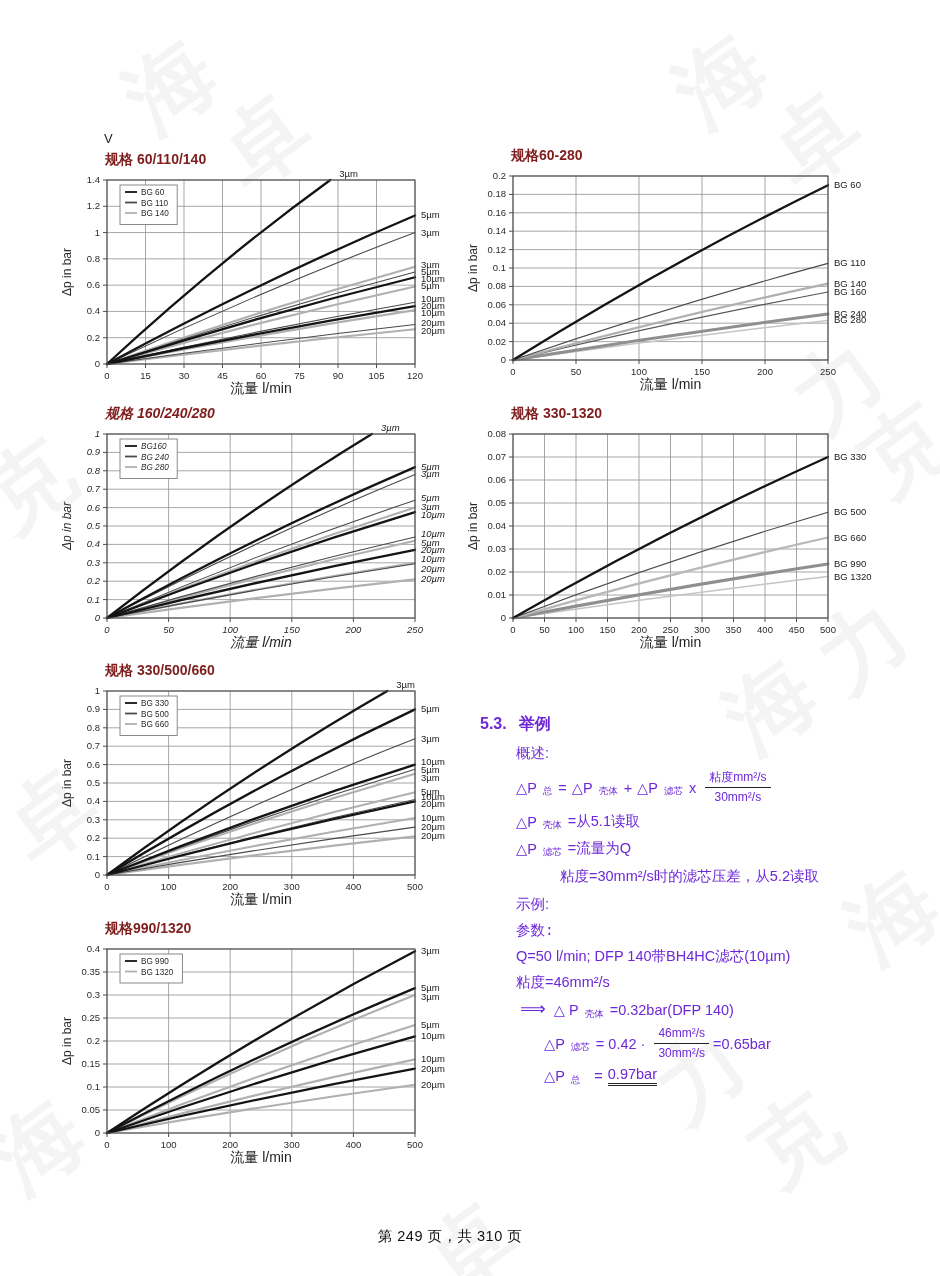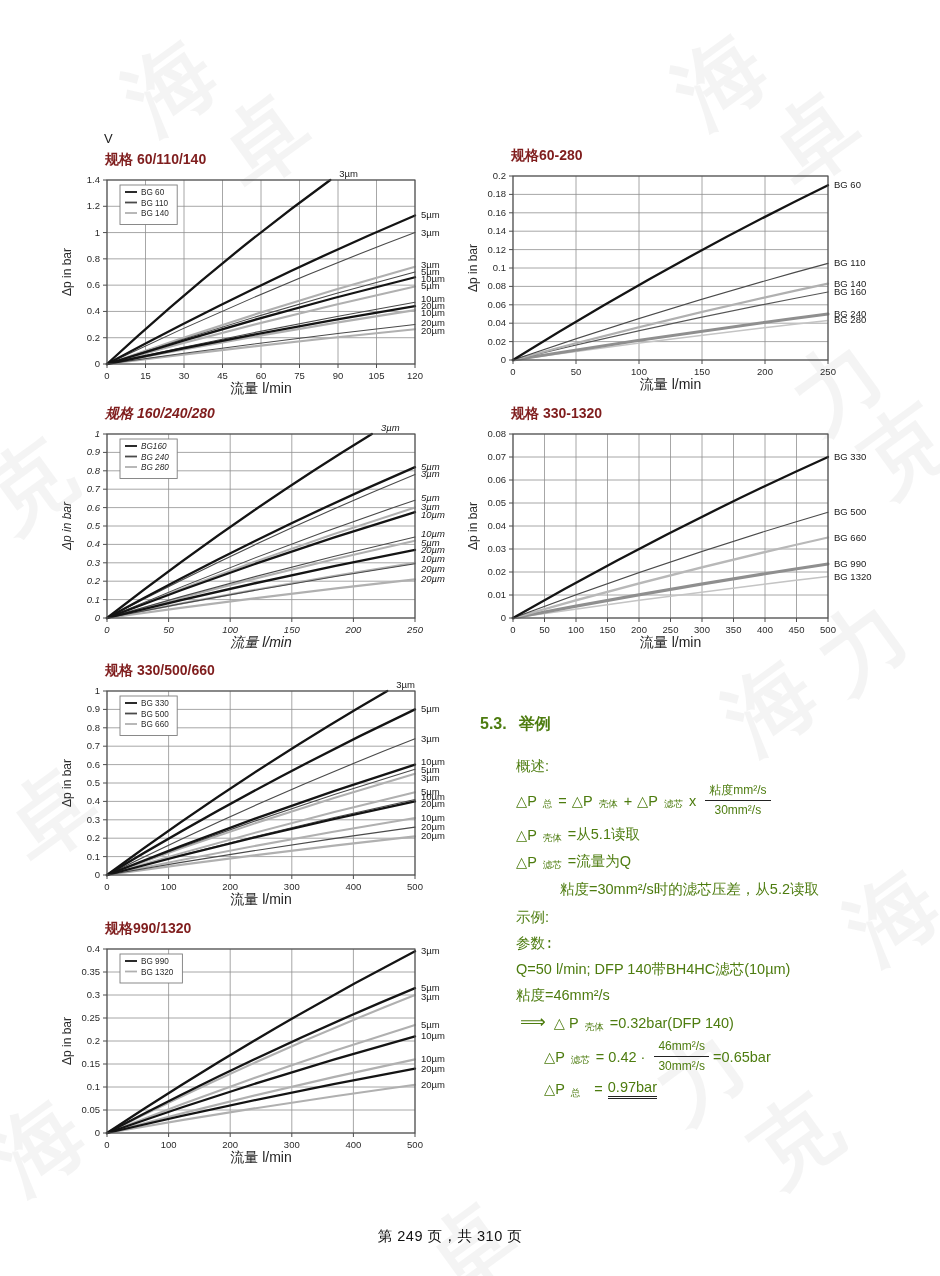--- a/index.html
+++ b/index.html
@@ -11,21 +11,21 @@
   .chart-block{position:absolute;}
   .cb1{left:60px;top:150px;}
   .cb2{left:466px;top:146px;}
   .cb3{left:60px;top:404px;font-style:italic;}
   .cb4{left:466px;top:404px;}
   .cb5{left:60px;top:661px;}
   .cb6{left:60px;top:919px;}
   .chart-title{margin:0 0 0 45px;font-size:14px;font-weight:600;color:#7f1d1d;height:18px;line-height:18px;}
   .chart-mount{display:block;}
   svg text{font-family:"Liberation Sans","DejaVu Sans",sans-serif;}
-  .example{position:absolute;left:480px;top:714px;width:460px;font-size:14.5px;color:#4d7c0f;}
+  .example{position:absolute;left:480px;top:714px;width:460px;font-size:14.5px;color:#6d28d9;}
   .ex-head{font-size:16px;font-weight:700;}
   .ex-head .sp{margin-right:12px;}
   .ex-line{margin:6px 0 0 36px;display:flex;align-items:center;flex-wrap:nowrap;}
   .ex-line.plain{display:block;}
   .ex-line .tok{margin-right:5px;white-space:nowrap;}
   .sub{font-size:9.5px;position:relative;top:4px;margin:0 6px 0 1px;white-space:nowrap;}
   .frac{display:inline-flex;flex-direction:column;align-items:center;font-size:12px;line-height:17px;margin-left:4px;}
   .frac .num{border-bottom:1.5px solid #222;padding:0 4px 1px 4px;}
   .frac .den{padding-top:1px;}
   .indent2{margin-left:80px;}
@@ -556,21 +556,21 @@
           <text x="81" y="37.5" font-size="8.2" fill="#2a2a2a">BG 1320</text>
           <text x="11" y="104" transform="rotate(-90 11 104)" text-anchor="middle" font-size="12" fill="#2a2a2a">Δp in bar</text>
           <text x="201" y="225" text-anchor="middle" font-size="14" fill="#1f1f1f">流量  l/min</text>
         </svg></div>
   </section>
 
   <section class="example">
     <div class="ex-head">
       <span class="sp">5.3.</span><span>举例</span>
     </div>
-    <div class="ex-line plain" style="margin-top:22px;">概述:</div>
+    <div class="ex-line plain" style="margin-top:9px;">概述:</div>
     <div class="ex-line">
       <span class="tok">△P</span>
         <span class="sub">总</span>
       <span class="tok">=</span>
       <span class="tok">△P</span>
         <span class="sub">壳体</span>
       <span class="tok">+</span>
       <span class="tok">△P</span>
         <span class="sub">滤芯</span>
       <span class="tok">x</span>

